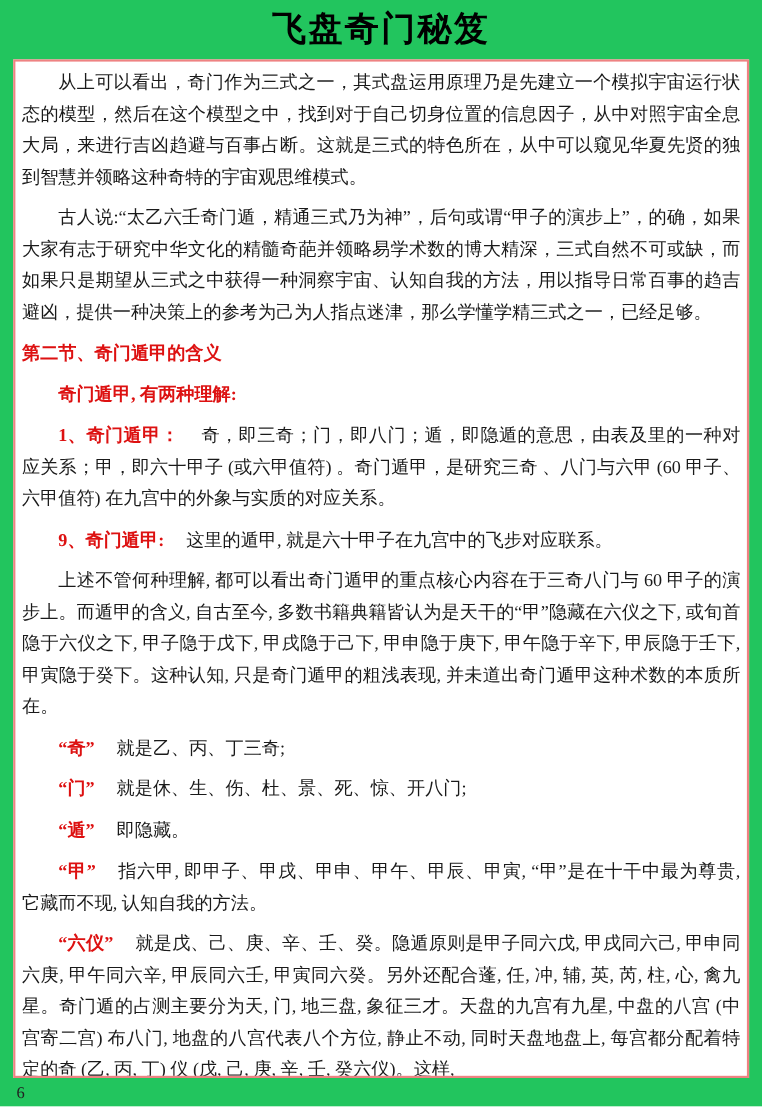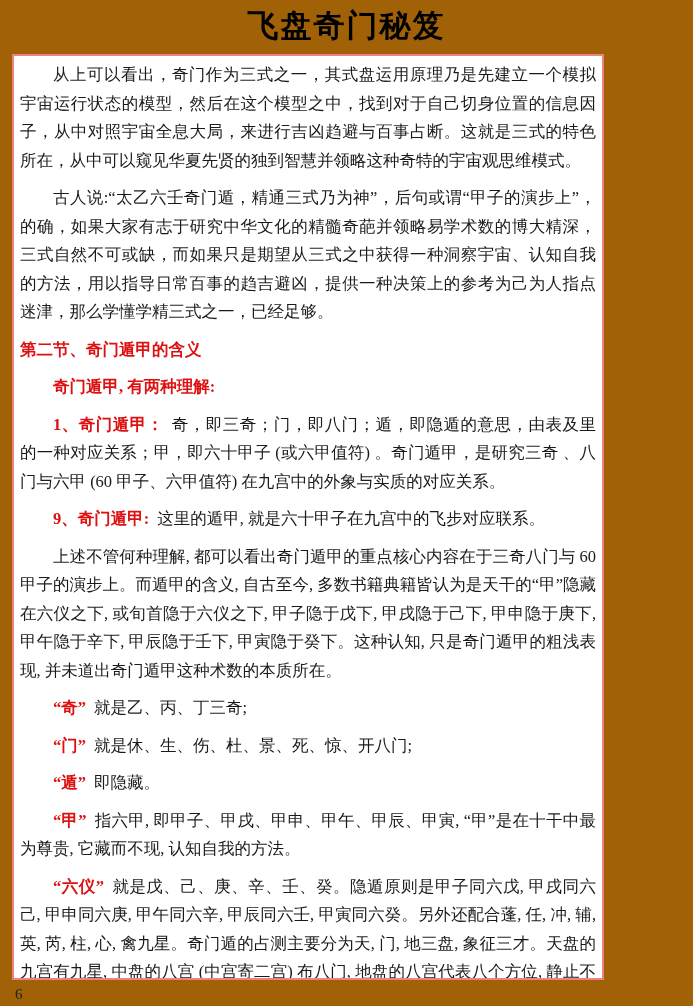--- a/index.html
+++ b/index.html
@@ -6,38 +6,38 @@
     --accent-red: #dd1111;
     --frame-border: #ee8282;
     --body-text: #1a1a1a;
   }
   * { box-sizing: border-box; }
   html, body { margin: 0; padding: 0; background: #ffffff; }
   .page {
     width: 693px;
     height: 1006px;
     position: relative;
-    background: #a16207;
+    background: #22c55e;
     overflow: hidden;
     font-family: "Liberation Serif", "DejaVu Serif", serif;
   }
   .doc-title {
     margin: 6px 0 8px 0;
     text-align: center;
     font-size: 31px;
     font-weight: bold;
     letter-spacing: 2px;
     color: #000000;
     line-height: 40px;
   }
   .frame {
     position: absolute;
     left: 12px;
     top: 54px;
-    width: 592px;
+    width: 669px;
     height: 926px;
     border: 2px solid var(--frame-border);
     background: #ffffff;
     padding: 1px 6px 4px 6px;
     overflow: hidden;
   }
   .para {
     font-size: 16.5px;
     line-height: 28.5px;
     color: var(--body-text);
@@ -52,21 +52,21 @@
     text-align: left;
     text-indent: 0;
   }
   .red-bold-para {
     color: var(--accent-red);
     font-weight: bold;
   }
   .lead {
     color: var(--accent-red);
     font-weight: bold;
-    margin-right: 8px;
+    margin-right: 20px;
   }
   .page-num {
     position: absolute;
     left: 15px;
     bottom: 3px;
     font-size: 15px;
     color: #222222;
   }
 </style>
 </head>

